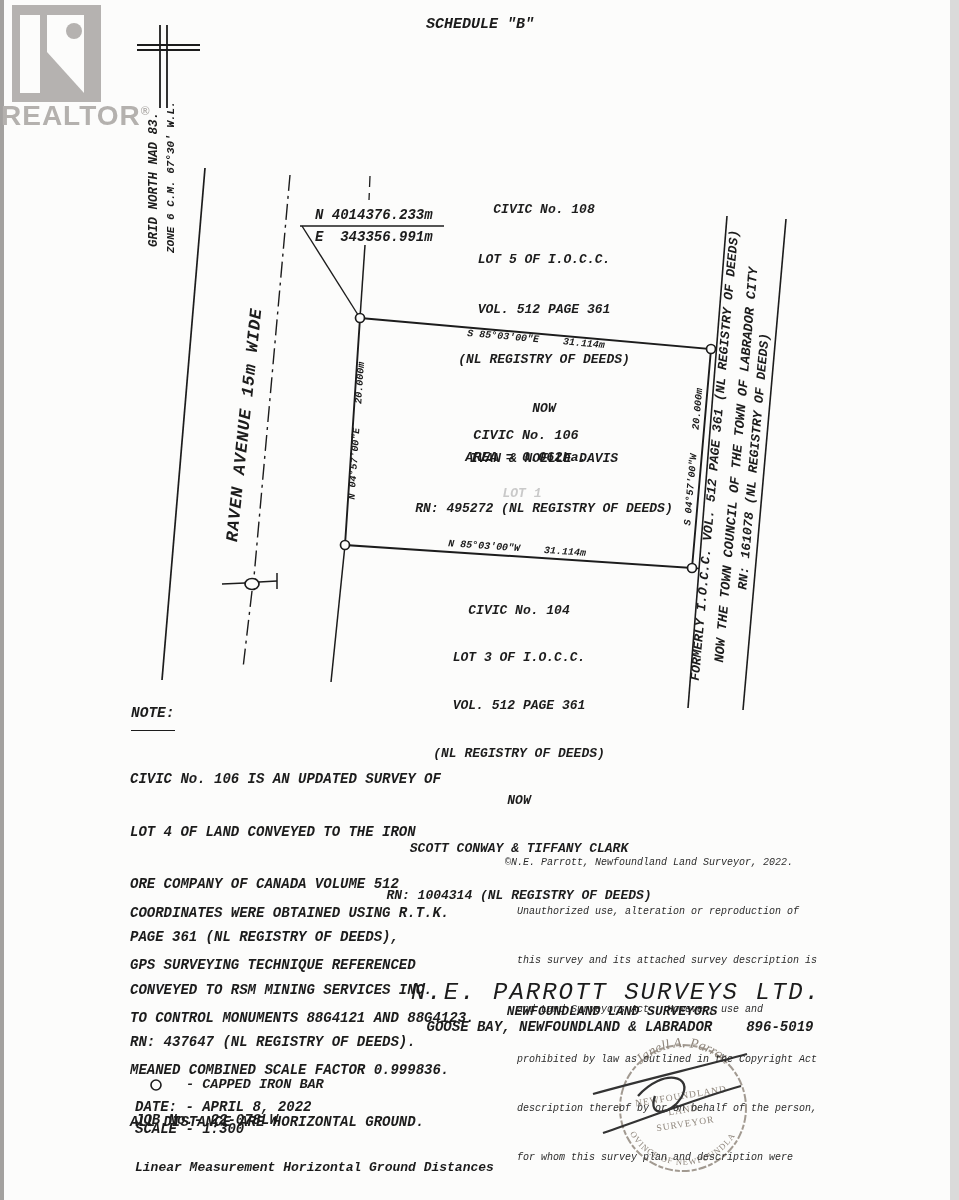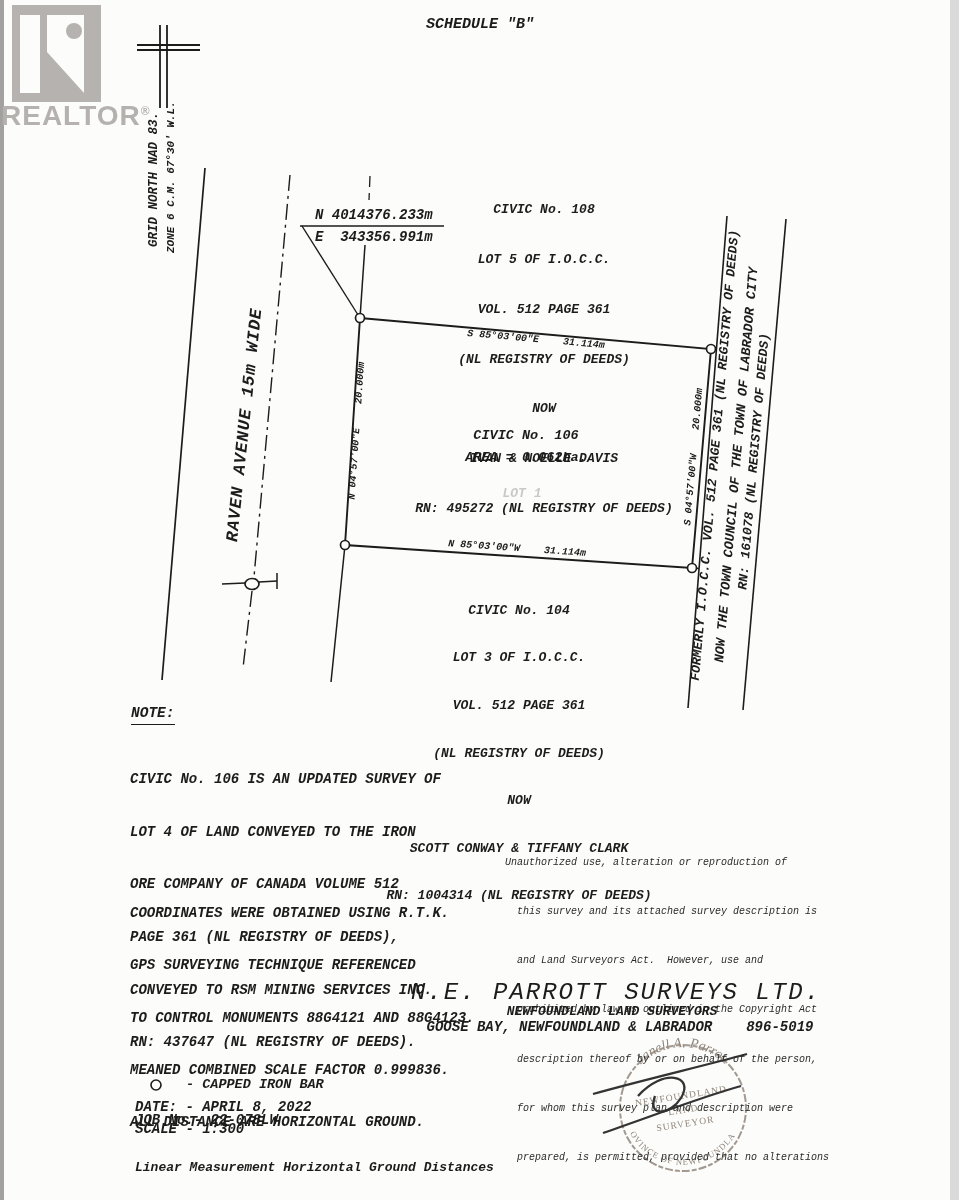--- a/index.html
+++ b/index.html
@@ -145,38 +145,39 @@
     <div style="line-height:17.7px">(NL REGISTRY OF DEEDS)</div>
     <div style="line-height:17.7px">NOW</div>
     <div style="line-height:17.7px">SCOTT CONWAY &amp; TIFFANY CLARK</div>
     <div style="line-height:17.7px">RN: 1004314 (NL REGISTRY OF DEEDS)</div>
   </div>
 
   <div class="t ctr rot" style="left:486px;top:448px;width:460px;font-size:13px;transform:rotate(-85deg);">FORMERLY I.O.C.C. VOL. 512 PAGE 361 (NL REGISTRY OF DEEDS)</div>
   <div class="t ctr rot" style="left:507px;top:457px;width:460px;font-size:13.5px;transform:rotate(-85deg);">NOW THE TOWN COUNCIL OF THE TOWN OF LABRADOR CITY</div>
   <div class="t ctr rot" style="left:615px;top:454px;width:280px;font-size:13px;transform:rotate(-85deg);">RN: 161078 (NL REGISTRY OF DEEDS)</div>
 
-  <div class="t" style="left:131px;top:705px;font-size:14.5px;border-bottom:1.5px solid #1c1c1c;padding-bottom:2px;">NOTE:</div>
+  <div class="t" style="left:131px;top:705px;font-size:14.5px;border-bottom:1.5px solid #1c1c1c;padding-bottom:8px;">NOTE:</div>
   <div class="t blk" style="left:130px;top:737px;font-size:14px;">
     <div style="line-height:20.4px">CIVIC No. 106 IS AN UPDATED SURVEY OF</div>
     <div style="line-height:20.4px">LOT 4 OF LAND CONVEYED TO THE IRON</div>
     <div style="line-height:20.4px">ORE COMPANY OF CANADA VOLUME 512</div>
     <div style="line-height:20.4px">PAGE 361 (NL REGISTRY OF DEEDS),</div>
     <div style="line-height:20.4px">CONVEYED TO RSM MINING SERVICES INC.</div>
     <div style="line-height:20.4px">RN: 437647 (NL REGISTRY OF DEEDS).</div>
   </div>
   <div class="t blk" style="left:130px;top:871px;font-size:14px;">
     <div style="line-height:20px">COORDINATES WERE OBTAINED USING R.T.K.</div>
     <div style="line-height:20px">GPS SURVEYING TECHNIQUE REFERENCED</div>
     <div style="line-height:20px">TO CONTROL MONUMENTS 88G4121 AND 88G4123.</div>
     <div style="line-height:20px">MEANED COMBINED SCALE FACTOR 0.999836.</div>
     <div style="line-height:20px">ALL DISTANCE ARE HORIZONTAL GROUND.</div>
   </div>
 
   <div class="t blk copyright" style="left:505px;top:822px;font-style:italic;">
+    <div>©N.E. Parrott, Newfoundland Land Surveyor, 2022.</div>
     <div>Unauthorized use, alteration or reproduction of</div>
     <div>this survey and its attached survey description is</div>
     <div>and Land Surveyors Act.  However, use and</div>
     <div>prohibited by law as outlined in the Copyright Act</div>
     <div>description thereof by or on behalf of the person,</div>
     <div>for whom this survey plan and description were</div>
     <div>prepared, is permitted, provided that no alterations</div>
     
   </div>
 

